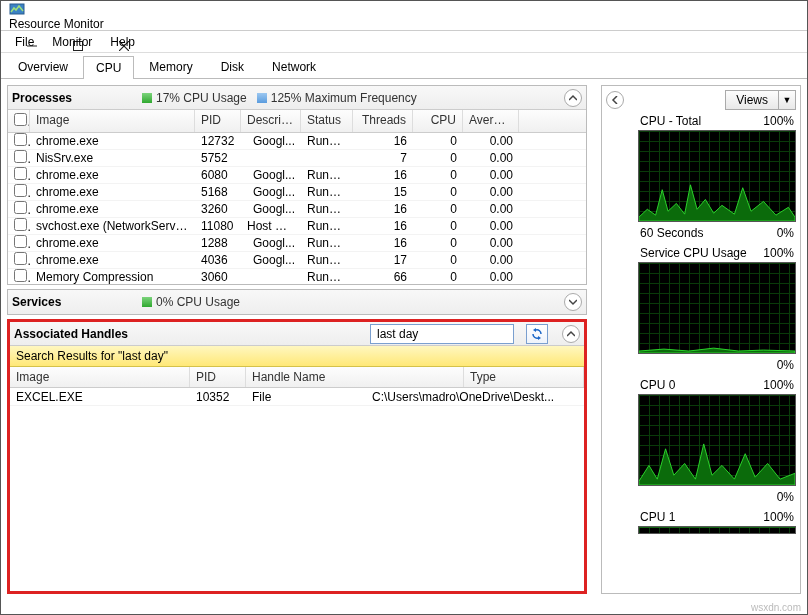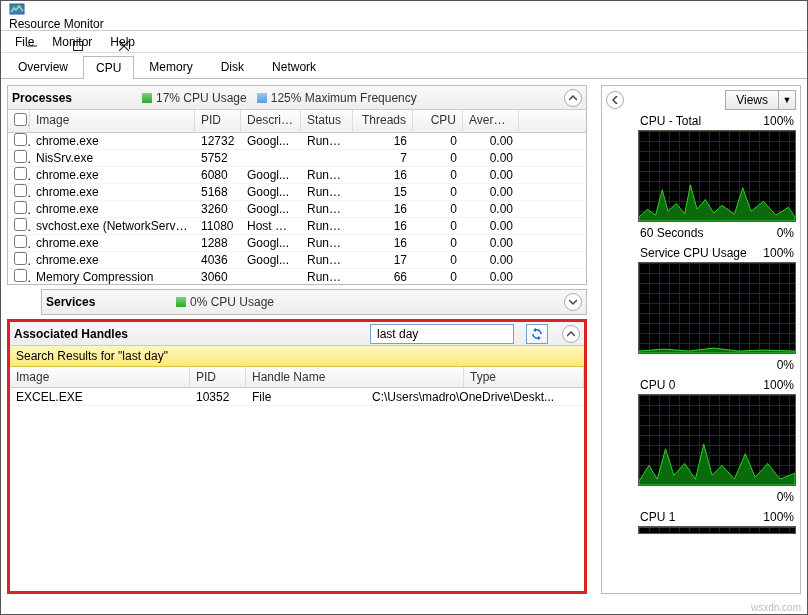--- a/index.html
+++ b/index.html
@@ -37,32 +37,32 @@
   .sq.blue { background: linear-gradient(#9bc7f0,#5a9cde); }
 
   
   .proc-panel { height: 200px; }
   .thead { display: flex; background: linear-gradient(#fdfdfd,#f0f0f0); border-bottom: 1px solid #ccc; }
   .th, .td { padding: 3px 6px; overflow: hidden; white-space: nowrap; text-overflow: ellipsis; font-size: 12px;}
   .th { border-right: 1px solid #ddd; color: #333; }
   .c-chk { width: 22px; text-align:center;}
   .c-img { width: 165px; }
   .c-pid { width: 46px; text-align: left; }
-  .c-desc { width: 60px; }
+  .c-desc { width: 60px; text-align: right; }
   .c-stat { width: 52px; }
   .c-thr { width: 60px; text-align: right; }
   .c-cpu { width: 50px; text-align: right; }
   .c-avg { width: 56px; text-align: right; }
   .tbody { overflow-y: scroll; flex:1; }
   .row { display: flex; border-bottom: 1px solid #f3f3f3; align-items:center; height:17px;}
   .row:nth-child(odd){background:#fff;}
   .row .td input[type=checkbox]{ margin:0;}
 
   
-  .svc-panel { height: 26px; margin-left: 34px; }
+  .svc-panel { height: 26px; }
   .svc-panel .panel-header { border-bottom:none;}
 
   
   .handles-panel { flex: 1; border: 3px solid #d22; }
   .handles-panel .panel-header { }
   .searchbox { display:flex; align-items:center; border:1px solid #7a9fcf; background:#fff; height:20px; width:144px; padding:0 2px;}
   .searchbox input { border:none; outline:none; flex:1; font-size:12px; padding:0 4px; background:transparent;}
   .searchbox .xbtn { width:14px; text-align:center; color:#555; cursor:default;}
   .refreshbtn { width:22px; height:20px; border:1px solid #7a9fcf; margin-left:2px; display:flex;align-items:center;justify-content:center; background:linear-gradient(#fff,#eef3fb); color:#1a66c7; font-size:12px;}
   .searchresults-bar { background: linear-gradient(#fff7c0,#ffe877); padding: 3px 6px; font-size:12px; border-bottom:1px solid #d4c24a;}

